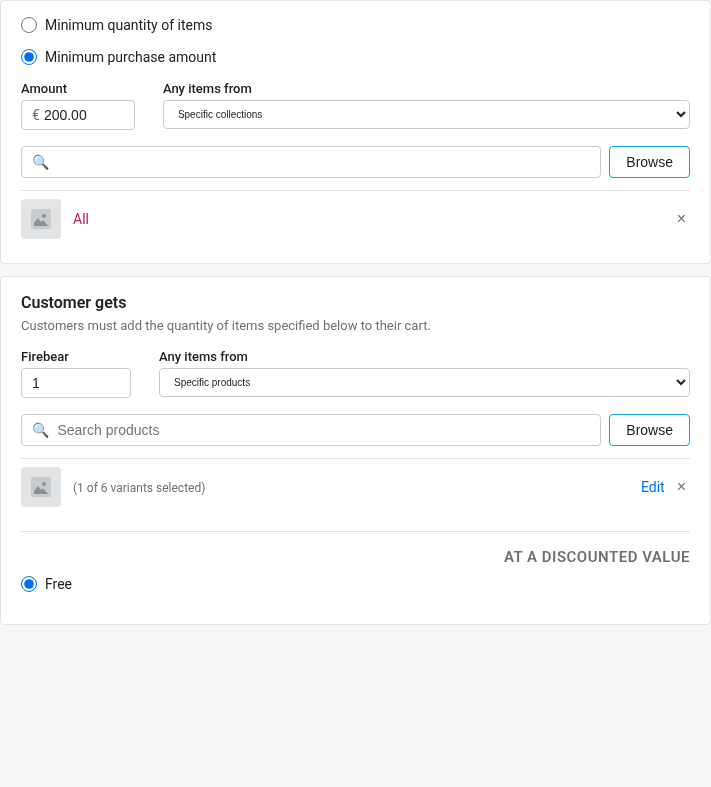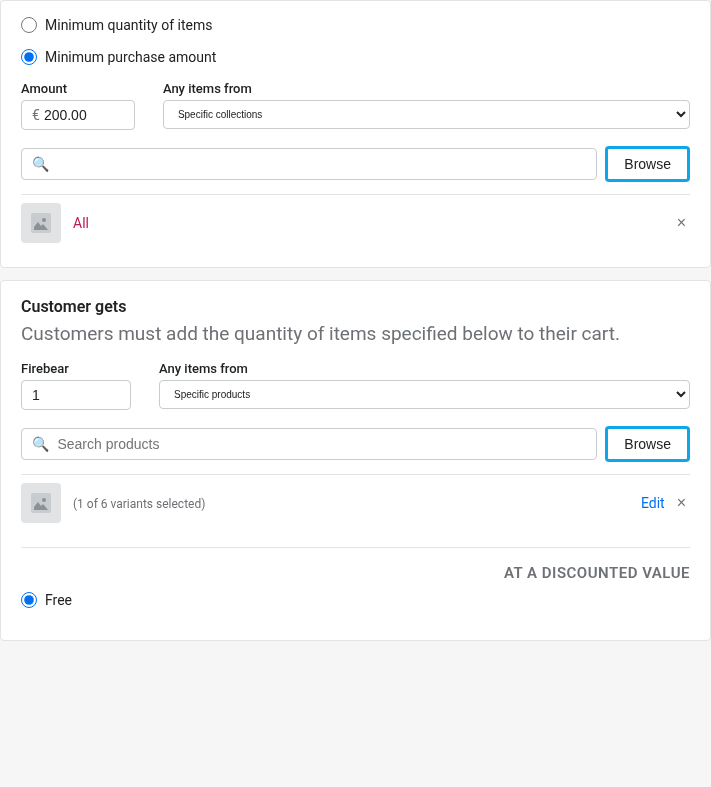--- a/index.html
+++ b/index.html
@@ -107,21 +107,21 @@
       font-size: 14px;
       color: #6d7175;
       width: 100%;
       background: transparent;
     }
     .search-icon {
       color: #6d7175;
       font-size: 14px;
     }
     .browse-btn {
-      border: 3px solid #0ea5e9;
+      border: 1px solid #0ea5e9;
       border-radius: 4px;
       background: #fff;
       padding: 7px 16px;
       font-size: 14px;
       font-weight: 500;
       color: #202223;
       cursor: pointer;
       white-space: nowrap;
     }
     .item-row {
@@ -173,21 +173,21 @@
       padding: 0 4px;
       line-height: 1;
     }
     .section-title {
       font-size: 16px;
       font-weight: 600;
       color: #202223;
       margin-bottom: 6px;
     }
     .section-desc {
-      font-size: 19px;
+      font-size: 13px;
       color: #6d7175;
       margin-bottom: 16px;
     }
     .subsection-label {
       font-size: 15px;
       font-weight: 600;
       color: #6d7175;
       text-transform: uppercase;
       letter-spacing: 0.5px;
       margin-bottom: 10px;

